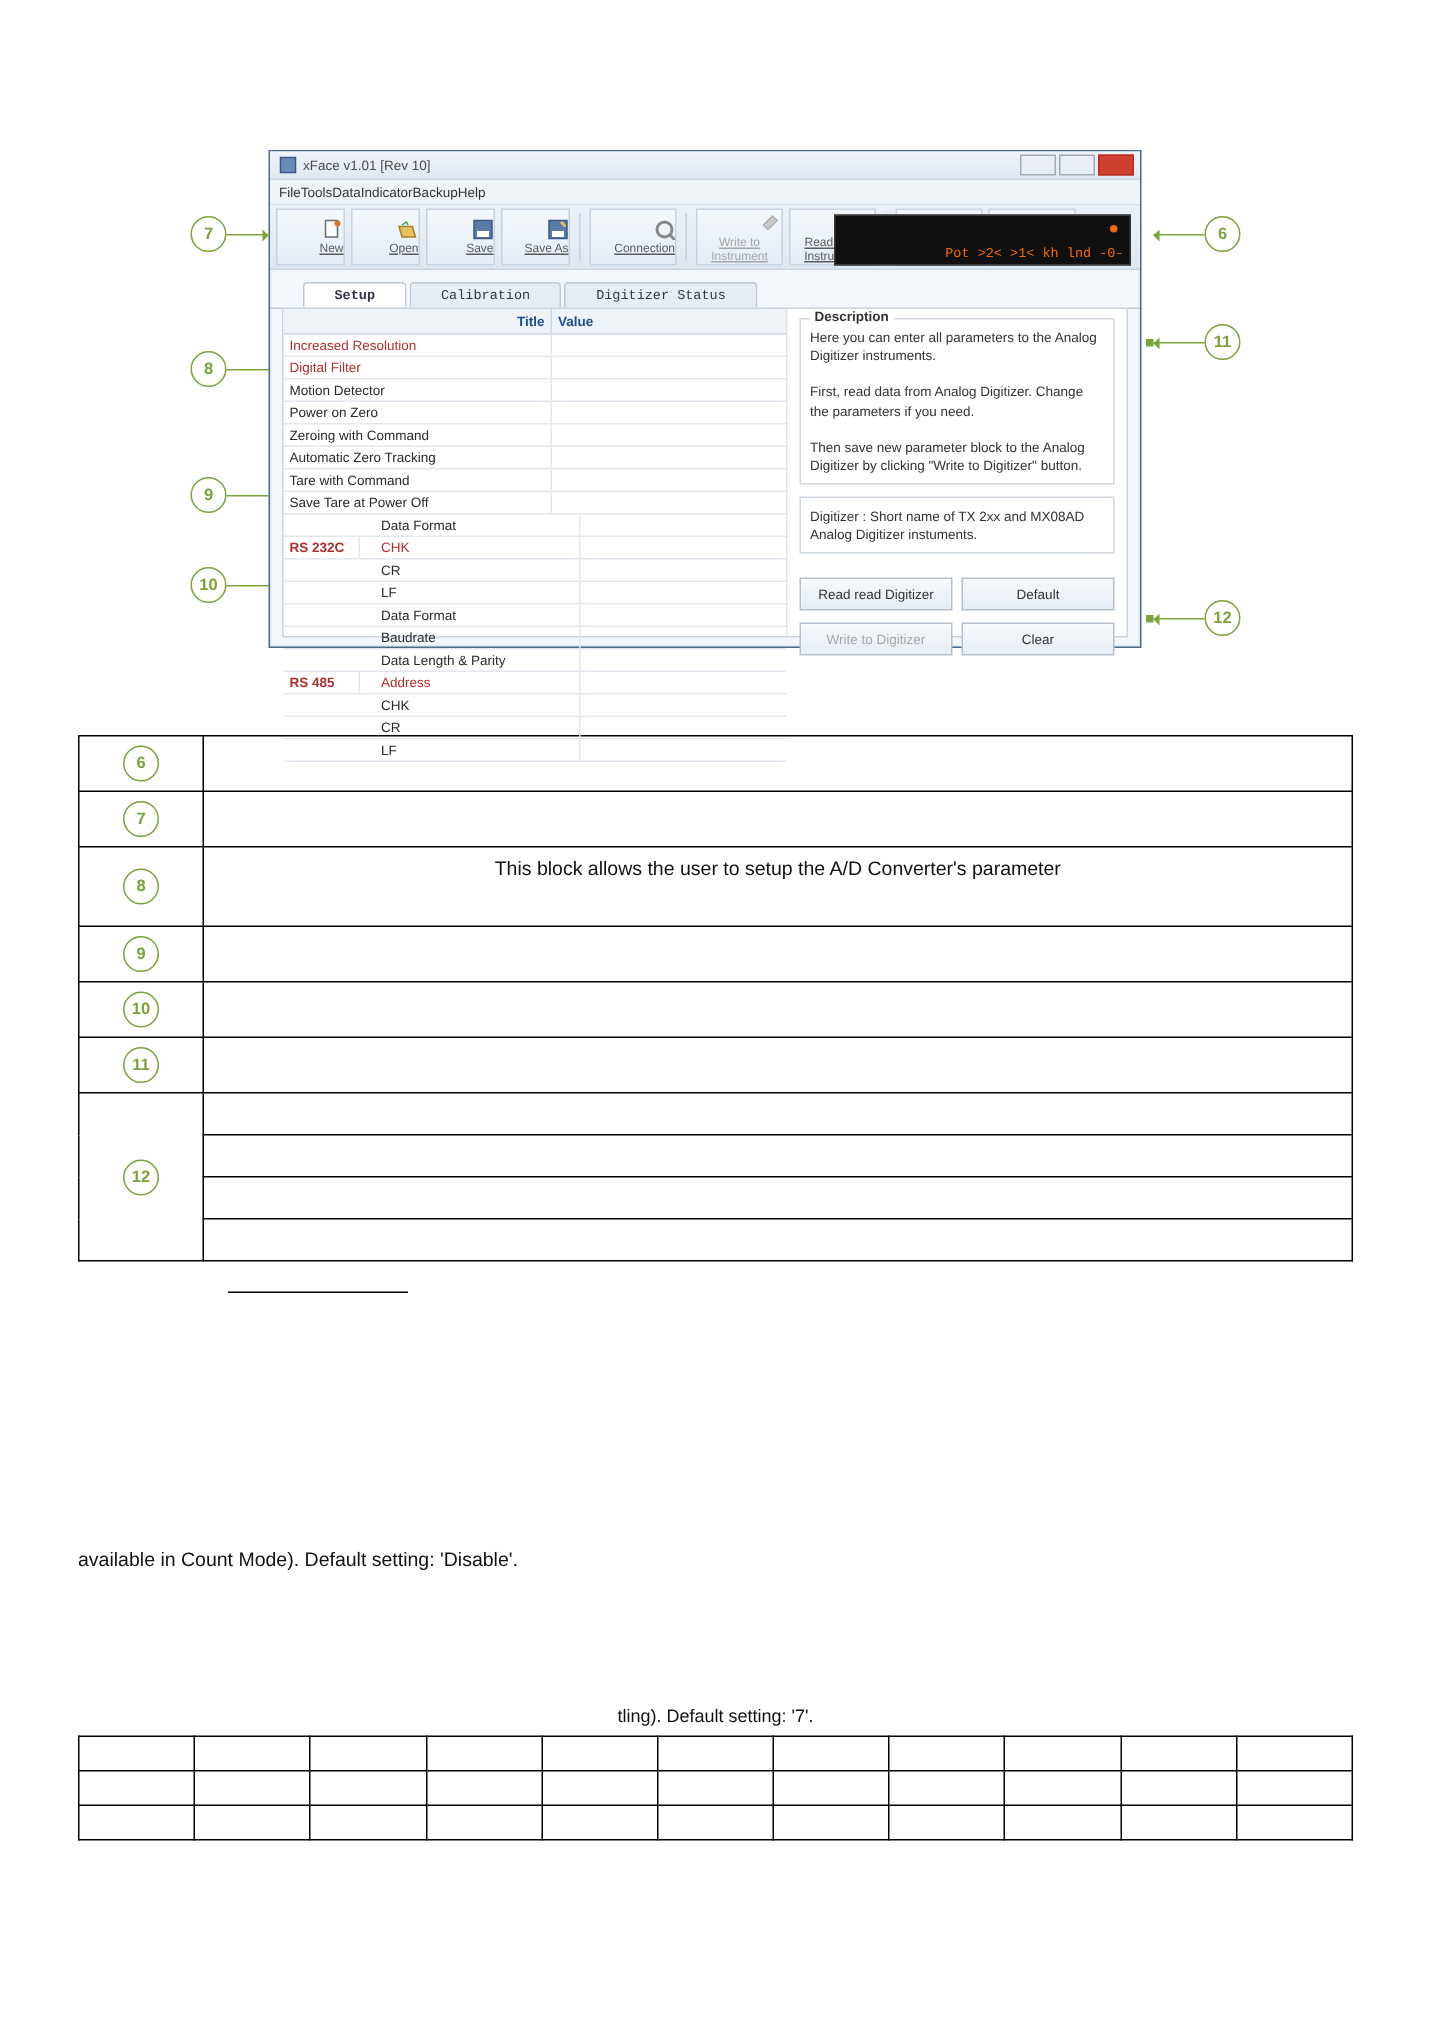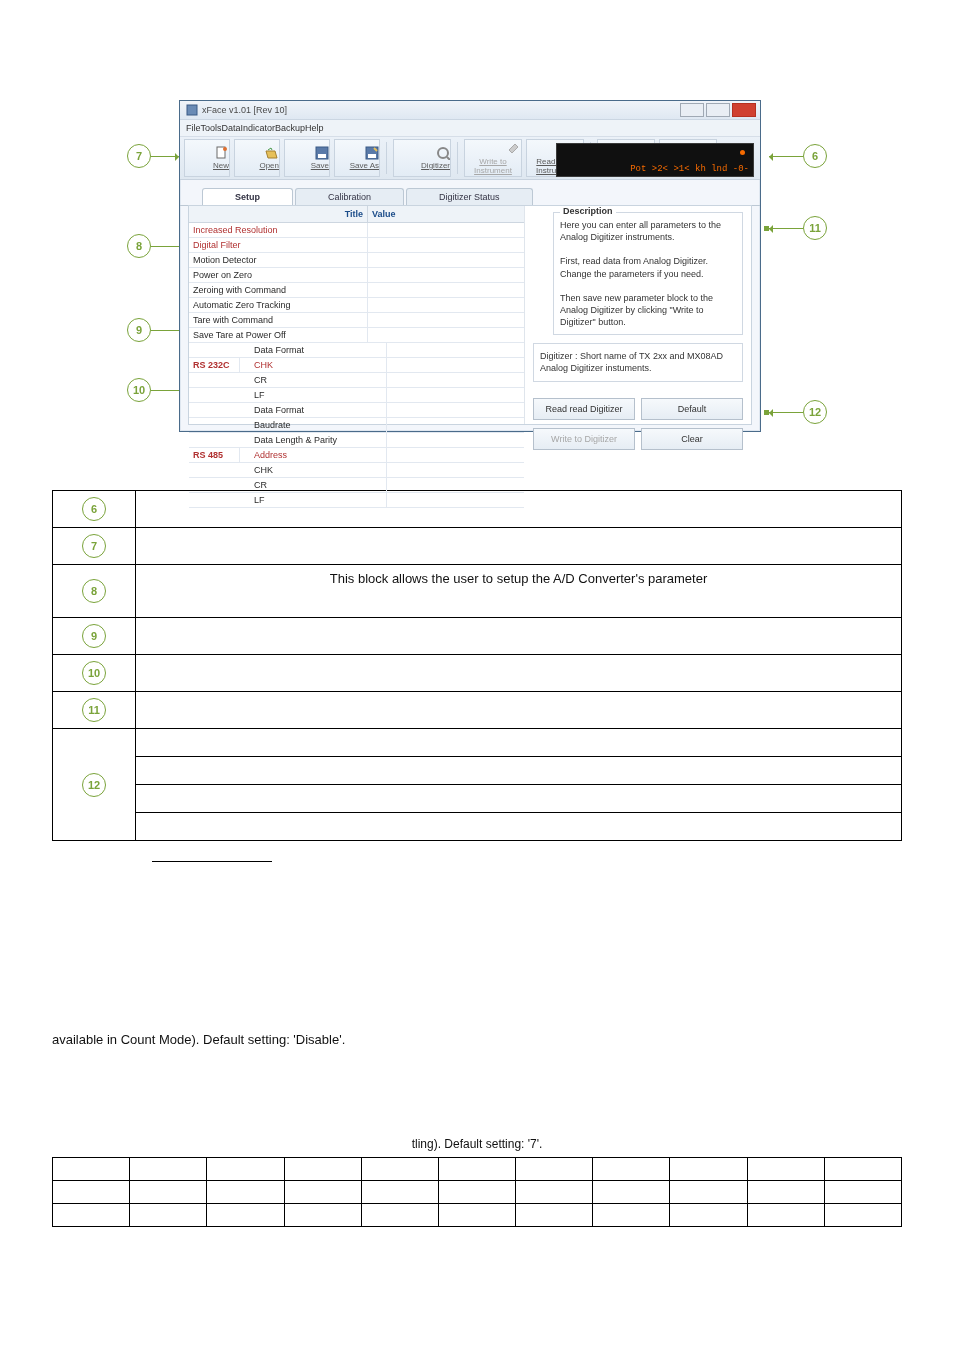--- a/index.html
+++ b/index.html
@@ -111,26 +111,27 @@
   }
   .lcd .dot { width: 5px; height: 5px; background: #f56a00; border-radius: 50%; position: absolute; right: 8px; top: 6px; }
 
   .tabs {
     display: flex; gap: 2px;
     padding: 4px 8px 0 22px;
     border-bottom: 1px solid #bcc8d4;
     margin-top: 4px;
   }
   .tab {
-    padding: 3px 32px;
+    padding: 3px 20px;
     border: 1px solid #bcc8d4;
     border-bottom: none;
     background: #e6edf4;
     border-radius: 3px 3px 0 0;
     color: #334;
+    font-family: Liberation Mono, monospace;
   }
   .tab.active { background: #fff; font-weight: bold; }
 
   .content {
     position: absolute;
     left: 8px; right: 8px; top: 104px; bottom: 6px;
     background: #fff;
     border: 1px solid #c9d4df;
     display: flex;
   }
@@ -331,21 +332,21 @@
               <path d="M9 2 l3 3" stroke="#e6c05a" stroke-width="2"></path>
             </svg>
           <span>Save As</span>
         </div>
         <div class="sep"></div>
         <div class="tbtn" style="width:56px;">
           <svg class="ic" viewBox="0 0 14 14">
               <circle cx="7" cy="7" r="5" fill="none" stroke="#888" stroke-width="2"></circle>
               <line x1="11" y1="11" x2="14" y2="14" stroke="#888" stroke-width="2"></line>
             </svg>
-          <span>Digitizer</span>
+          <span>Connection</span>
         </div>
         <div class="sep"></div>
         <div class="tbtn disabled" style="width:56px;">
           <svg class="ic" viewBox="0 0 14 14">
               <path d="M2 8 l6 -6 l3 3 l-6 6 z" fill="#ccc" stroke="#aaa"></path>
             </svg>
           <span>Write to Instrument</span>
         </div>
         <div class="tbtn" style="width:56px;">
           <svg class="ic" viewBox="0 0 14 14">
@@ -473,21 +474,21 @@
               <div class="c2"></div>
             </div>
           <div class="row">
               <div class="grp" style="visibility:hidden;">x</div>
               <div class="c1 sub" style="width:128px;">LF</div>
               <div class="c2"></div>
             </div>
         </div>
 
         <div class="side">
-          <div class="fs" style="flex:0 0 auto;margin-left:20px;">
+          <div class="fs" style="flex:0 0 auto;">
             <span class="fs-t">Description</span>
             <div class="fs-body">
               <div>Here you can enter all parameters to the Analog Digitizer instruments.</div><br>
               <div>First, read data from Analog Digitizer. Change the parameters if you need.</div><br>
               <div>Then save new parameter block to the Analog Digitizer by clicking "Write to Digitizer" button.</div>
             </div>
           </div>
           <div class="fs" style="flex:0 0 auto;">
             <div class="fs-body">Digitizer : Short name of TX 2xx and MX08AD Analog Digitizer instuments.</div>
           </div>

